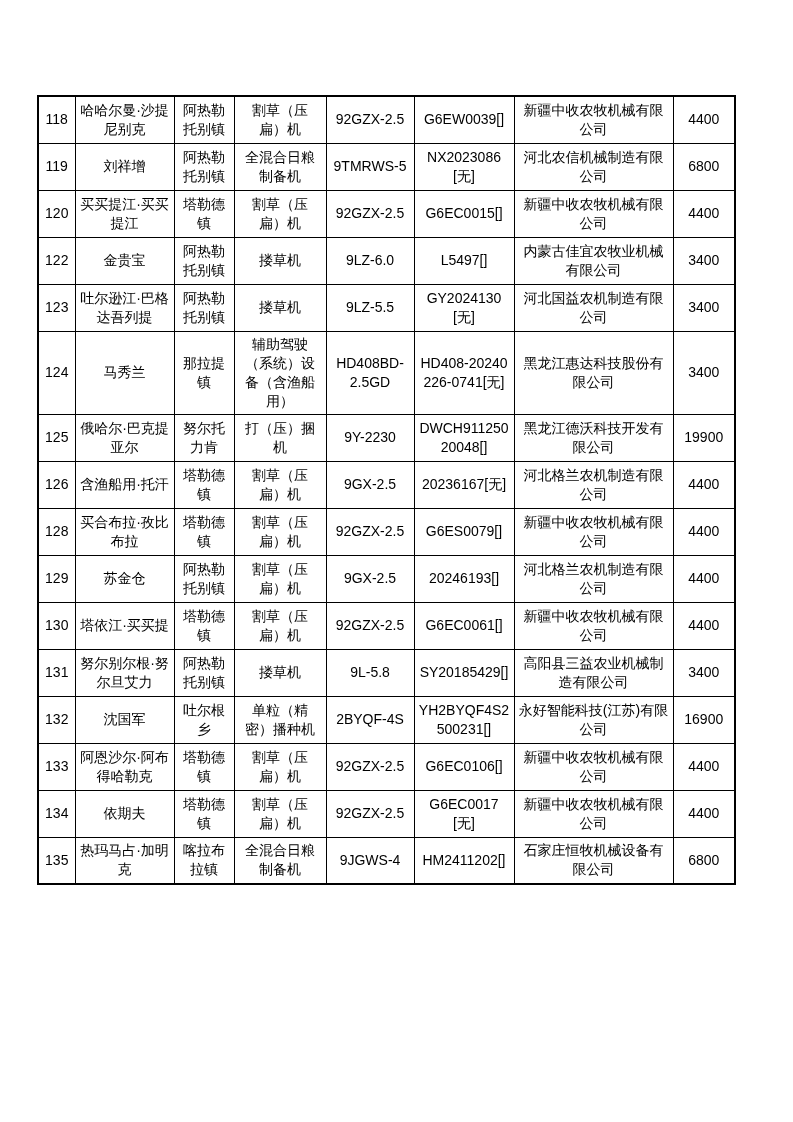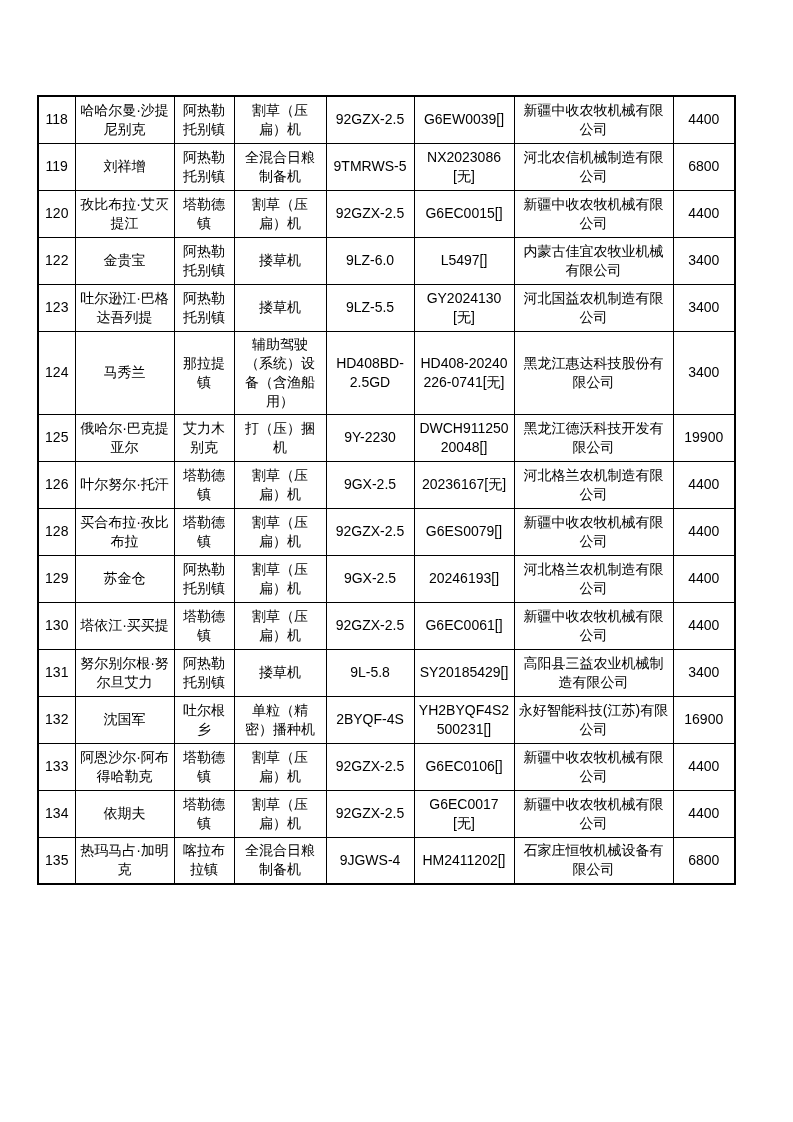--- a/index.html
+++ b/index.html
@@ -77,21 +77,21 @@
     <td>刘祥增</td>
     <td>阿热勒托别镇</td>
     <td>全混合日粮制备机</td>
     <td>9TMRWS-5</td>
     <td>NX2023086[无]</td>
     <td>河北农信机械制造有限公司</td>
     <td>6800</td>
   </tr>
         <tr>
     <td>120</td>
-    <td>孜比布拉·艾灭提江</td>
+    <td>买买提江·买买提江</td>
     <td>塔勒德镇</td>
     <td>割草（压扁）机</td>
     <td>92GZX-2.5</td>
     <td>G6EC0015[]</td>
     <td>新疆中收农牧机械有限公司</td>
     <td>4400</td>
   </tr>
         <tr>
     <td>122</td>
     <td>金贵宝</td>
@@ -118,30 +118,30 @@
     <td>那拉提镇</td>
     <td>辅助驾驶（系统）设备（含渔船用）</td>
     <td>HD408BD-2.5GD</td>
     <td>HD408-20240226-0741[无]</td>
     <td>黑龙江惠达科技股份有限公司</td>
     <td>3400</td>
   </tr>
         <tr>
     <td>125</td>
     <td>俄哈尔·巴克提亚尔</td>
-    <td>艾力木别克</td>
+    <td>努尔托力肯</td>
     <td>打（压）捆机</td>
     <td>9Y-2230</td>
     <td>DWCH91125020048[]</td>
     <td>黑龙江德沃科技开发有限公司</td>
     <td>19900</td>
   </tr>
         <tr>
     <td>126</td>
-    <td>叶尔努尔·托汗</td>
+    <td>含渔船用·托汗</td>
     <td>塔勒德镇</td>
     <td>割草（压扁）机</td>
     <td>9GX-2.5</td>
     <td>20236167[无]</td>
     <td>河北格兰农机制造有限公司</td>
     <td>4400</td>
   </tr>
         <tr>
     <td>128</td>
     <td>买合布拉·孜比布拉</td>

